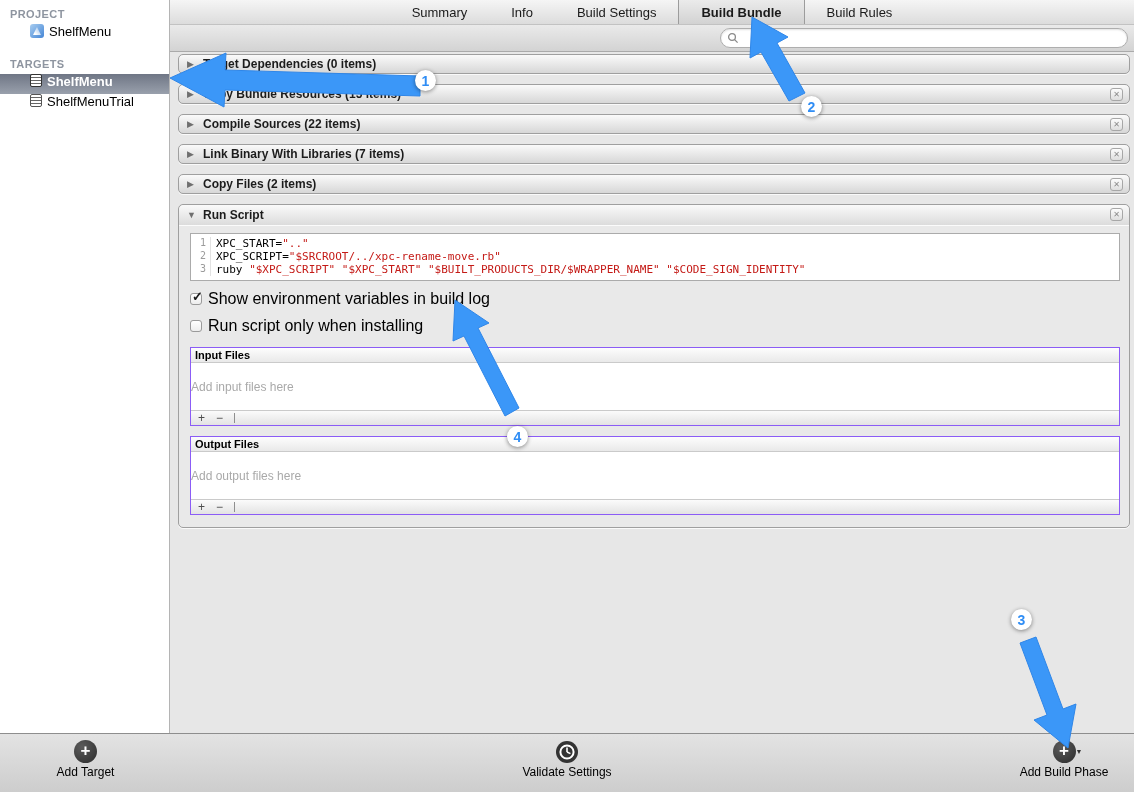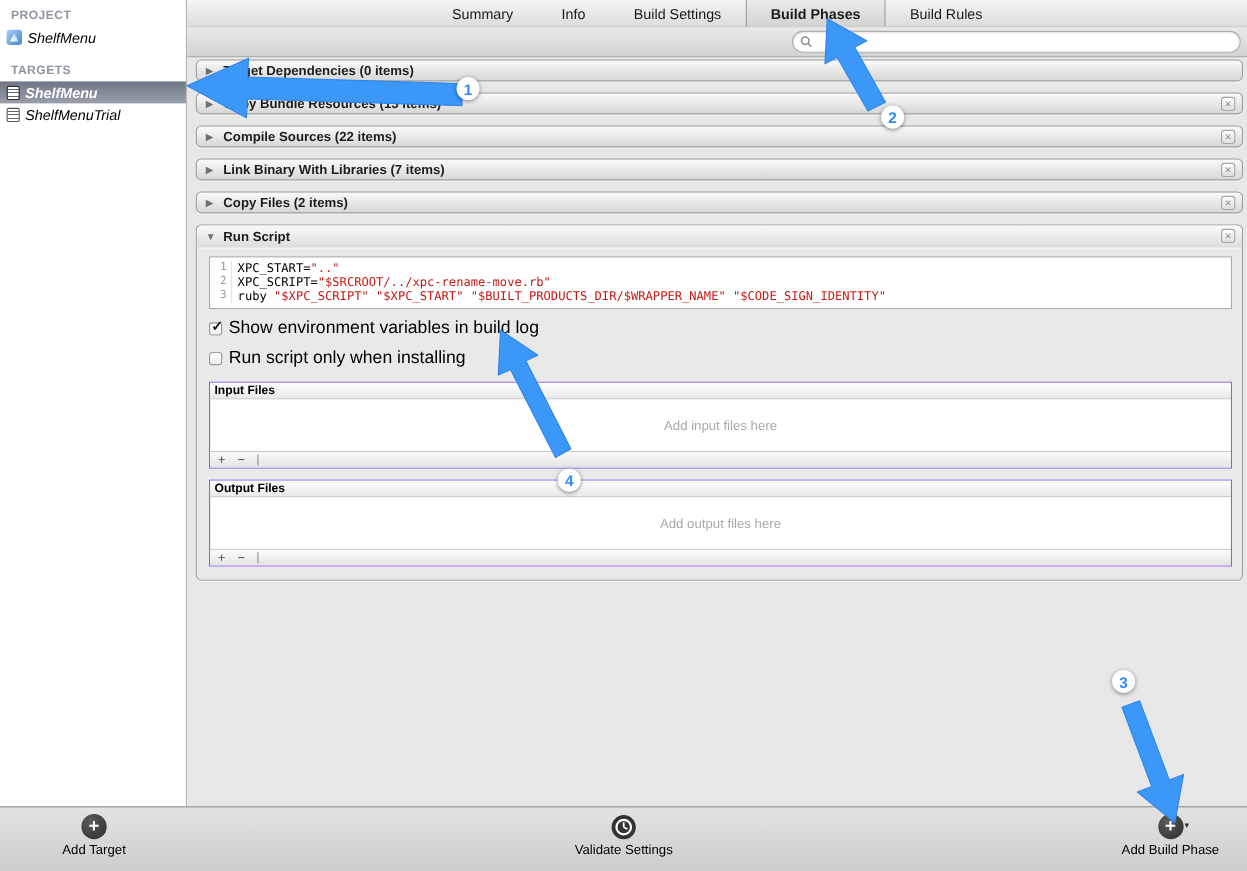--- a/index.html
+++ b/index.html
@@ -1,21 +1,21 @@
 <!DOCTYPE html>
 <html><head>
 <meta charset="utf-8">
 <style>
   * { margin:0; padding:0; box-sizing:border-box; }
   html,body { width:1134px; height:792px; font-family:"Liberation Sans", sans-serif; background:#e7e7e7; overflow:hidden; position:relative; }
 
   
   .sidebar { position:absolute; left:0; top:0; width:170px; height:733px; background:#fff; border-right:1px solid #b4b4b4; }
   .side-heading { font-size:11px; font-weight:bold; color:#8e95a0; letter-spacing:.4px; padding:8px 0 4px 10px; }
-  .side-row { display:flex; align-items:center; height:20px; padding-left:6px; font-size:13px; color:#000; gap:5px;font-style:italic; }
+  .side-row { display:flex; align-items:flex-start; height:20px; padding-left:30px; font-size:13px; color:#000; gap:5px; }
   .side-row.selected { background:linear-gradient(#6f7685,#99a0ac); color:#fff; font-weight:bold; }
   .proj-icon { width:14px; height:14px; border-radius:3px; background:linear-gradient(135deg,#a8cdf0,#4586d6); position:relative; flex:0 0 14px; }
   .proj-icon::after { content:""; position:absolute; left:3px; top:3px; width:8px; height:8px; background:linear-gradient(45deg,#fff 20%,rgba(255,255,255,.2)); clip-path:polygon(50% 0,100% 100%,0 100%); }
   .target-icon { width:12px; height:13px; border:1px solid #555; border-radius:2px; background:repeating-linear-gradient(#fff 0 2px,#666 2px 3px); flex:0 0 12px; }
   .side-row.selected .target-icon { border-color:#333; }
 
   
   .main { position:absolute; left:170px; top:0; width:964px; height:733px; }
 
   .tabbar { height:25px; background:linear-gradient(#f5f5f5,#dcdcdc); border-bottom:1px solid #c2c2c2; display:flex; justify-content:center; align-items:stretch; }
@@ -49,21 +49,21 @@
   .seg-plain { color:#000; }
 
   .cb-row { display:flex; align-items:center; gap:6px; margin:9px 0 0 11px; }
   .cb-row:first-of-type { margin-top:11px; }
   .cb { width:12px; height:12px; border:1px solid #9a9a9a; border-radius:3px; background:linear-gradient(#fff,#ededed); position:relative; }
   .cb.checked::after { content:"✓"; position:absolute; left:1px; top:-5px; font-size:13px; font-weight:bold; color:#1a1a1a; }
   .cb-label { font-size:16px; color:#000; }
 
   .file-table { margin:12px 9px 0 11px; border:1px solid #8b5cf6; background:#fff; }
   .ft-header { height:15px; background:linear-gradient(#fdfdfd,#e9e9e9); border-bottom:1px solid #cacaca; font-size:11px; font-weight:bold; color:#000; display:flex; align-items:center; padding:0 4px; }
-  .ft-body { height:47px; display:flex; align-items:center; justify-content:center; color:#a9a9a9; font-size:12px; }
+  .ft-body { height:47px; display:flex; align-items:center; color:#a9a9a9; font-size:12px; }
   .ft-footer { height:15px; background:linear-gradient(#fbfbfb,#e3e3e3); border-top:1px solid #cacaca; display:flex; align-items:center; padding:0 7px; gap:11px; }
   .pm { font-size:12px; color:#4d4d4d; line-height:10px; }
   .ft-div { width:1px; height:10px; background:#8f8f8f; }
 
   
   .bottombar { position:absolute; left:0; bottom:0; width:1134px; height:59px; background:linear-gradient(#e3e3e3,#cdcdcd); border-top:1px solid #8e8e8e; }
   .bb-item { position:absolute; text-align:center; font-size:12px; color:#000; }
   .bb-circle { width:23px; height:23px; border-radius:50%; background:radial-gradient(circle at 35% 30%,#5b5b5b,#2c2c2c); color:#fff; font-size:17px; font-weight:bold; line-height:21px; margin:6px auto 2px; position:relative; }
   .bb-circle::before { content:"+"; }
   .bb-caret { position:absolute; right:-7px; bottom:1px; font-size:7px; color:#333; }
@@ -90,21 +90,21 @@
     <span class="target-icon"></span>
     <span>ShelfMenuTrial</span>
   </div>
 </div>
 
 <div class="main">
   <div class="tabbar">
     <div class="tab">Summary</div>
     <div class="tab">Info</div>
     <div class="tab">Build Settings</div>
-    <div class="tab selected">Build Phases</div>
+    <div class="tab selected">Build Bundle</div>
     <div class="tab">Build Rules</div>
   </div>
 
   <div class="searchbar">
     <div class="search-field">
       <svg width="12" height="12" viewBox="0 0 12 12">
         <circle cx="5" cy="5" r="3.4" fill="none" stroke="#8a8a8a" stroke-width="1.3"></circle>
         <line x1="7.6" y1="7.6" x2="10.6" y2="10.6" stroke="#8a8a8a" stroke-width="1.3"></line>
       </svg>
       <input type="text" value="" style="">

